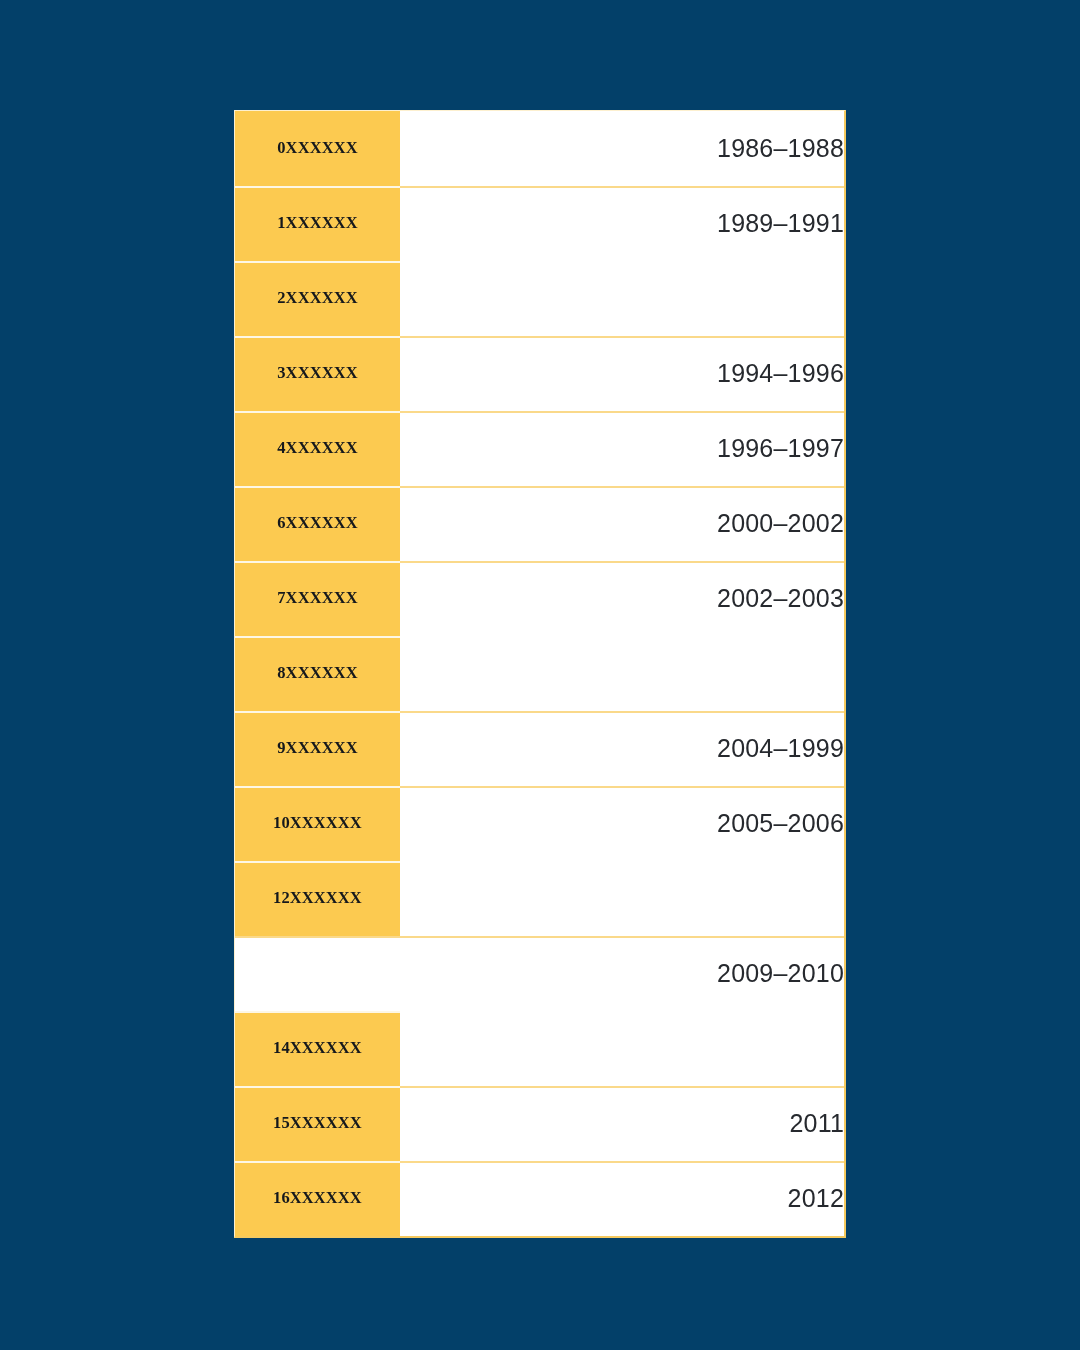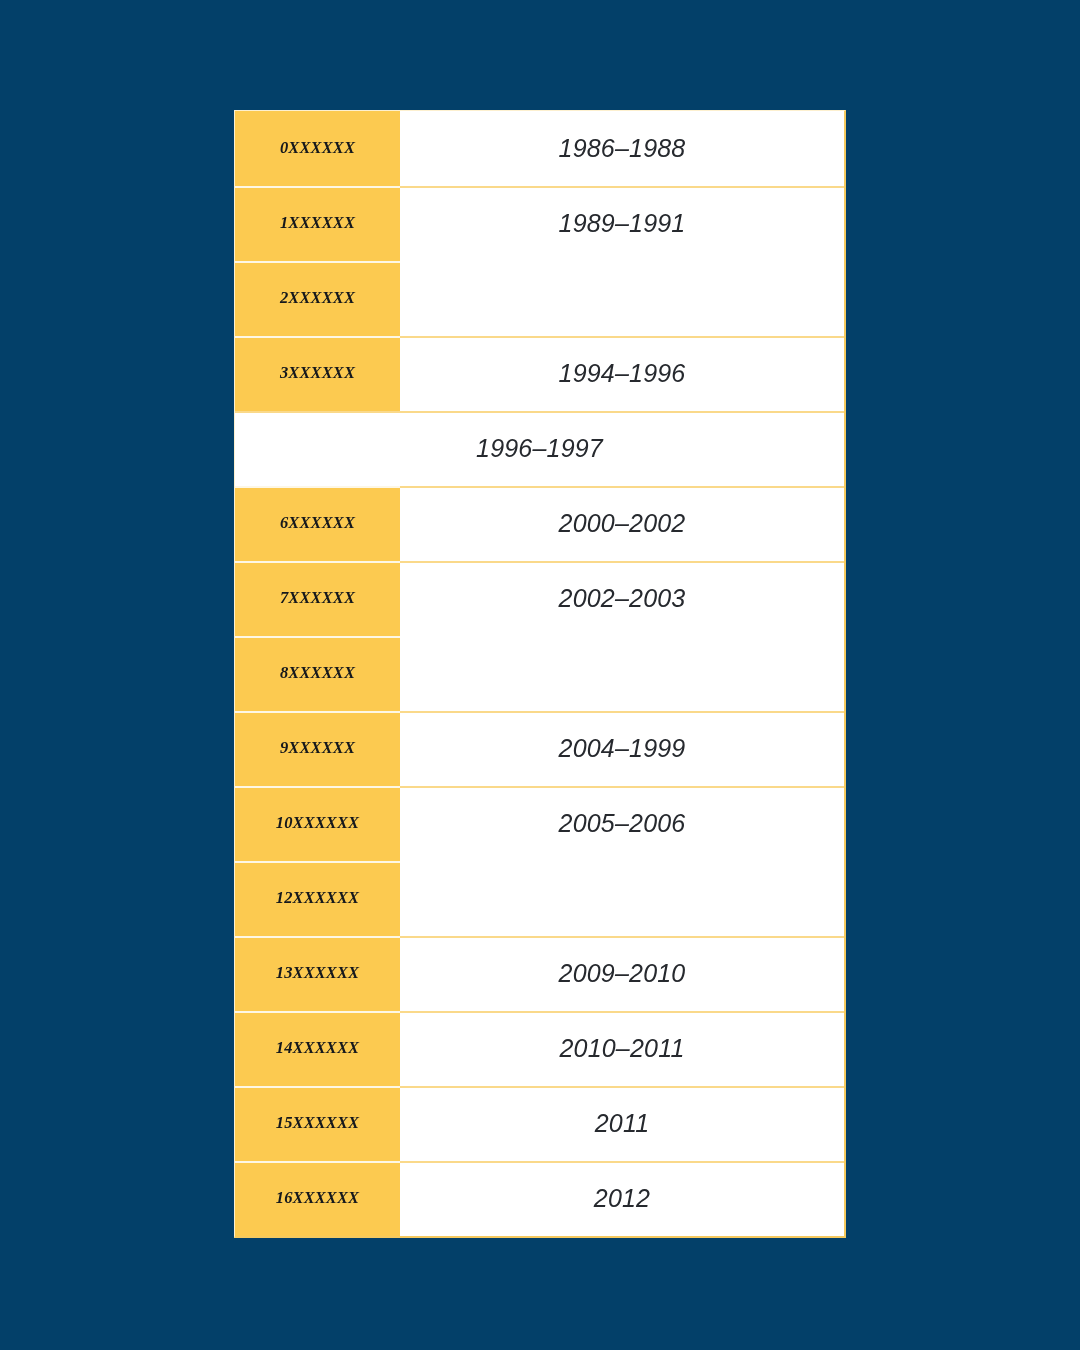--- a/index.html
+++ b/index.html
@@ -36,21 +36,20 @@
     background: #ffffff;
     display: flex;
     flex-direction: column;
   }
 
   .trow {
     display: flex;
     flex: 1 1 0;
     min-height: 0;
     position: relative;
-    font-style: italic;
   }
 
   
   .trow + .trow .cell-code::before {
     content: "";
     position: absolute;
     left: 0;
     right: 0;
     top: 0;
     height: 2px;
@@ -85,21 +84,21 @@
     line-height: 1;
     white-space: nowrap;
   }
 
   .cell-years {
     position: relative;
     flex: 1 1 auto;
     background: #ffffff;
     display: flex;
     align-items: center;
-    justify-content: center;
+    justify-content: flex-end;
     box-sizing: border-box;
   }
 
   .cell-years .years-text {
     font-family: "Liberation Sans", sans-serif;
     font-weight: 400;
     font-size: 25px;
     letter-spacing: 0.2px;
     color: #26292e;
     line-height: 1;
@@ -135,20 +134,23 @@
       </div>
       <div class="trow">
         <div class="cell-code">
           <span class="code-text">3XXXXXX</span>
         </div>
         <div class="cell-years">
           <span class="years-text">1994–1996</span>
         </div>
       </div>
       <div class="trow">
+        <div class="cell-code">
+          <span class="code-text">4XXXXXX</span>
+        </div>
         <div class="cell-years">
           <span class="years-text">1996–1997</span>
         </div>
       </div>
       <div class="trow">
         <div class="cell-code">
           <span class="code-text">6XXXXXX</span>
         </div>
         <div class="cell-years">
           <span class="years-text">2000–2002</span>
@@ -182,33 +184,27 @@
         <div class="cell-years">
           <span class="years-text">2005–2006</span>
         </div>
       </div>
       <div class="trow">
         <div class="cell-code">
           <span class="code-text">12XXXXXX</span>
         </div>
       </div>
       <div class="trow">
-        <div class="cell-code">
-          <span class="code-text">13XXXXXX</span>
-        </div>
         <div class="cell-years">
           <span class="years-text">2009–2010</span>
         </div>
       </div>
       <div class="trow">
         <div class="cell-code">
           <span class="code-text">14XXXXXX</span>
-        </div>
-        <div class="cell-years">
-          <span class="years-text">2010–2011</span>
         </div>
       </div>
       <div class="trow">
         <div class="cell-code">
           <span class="code-text">15XXXXXX</span>
         </div>
         <div class="cell-years">
           <span class="years-text">2011</span>
         </div>
       </div>

